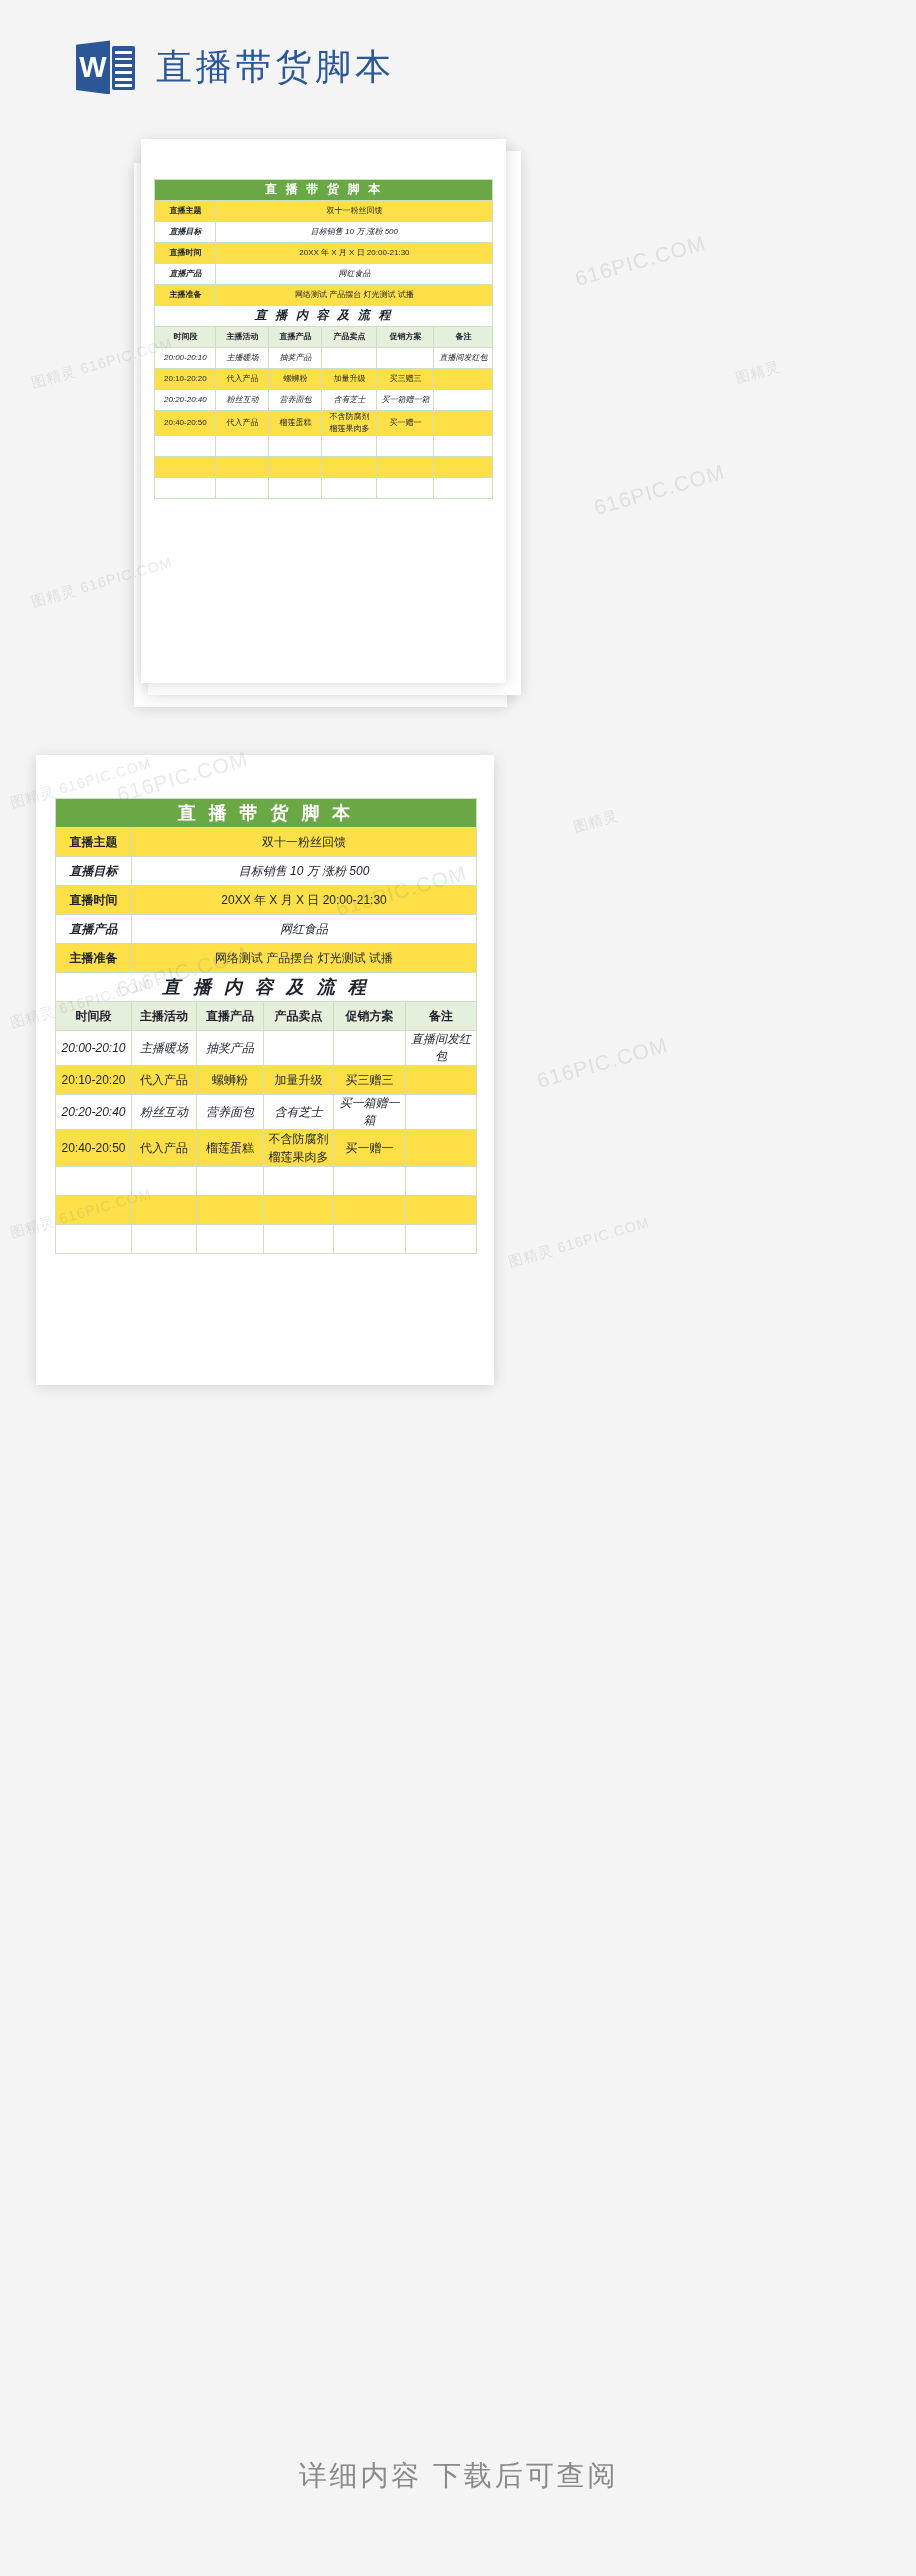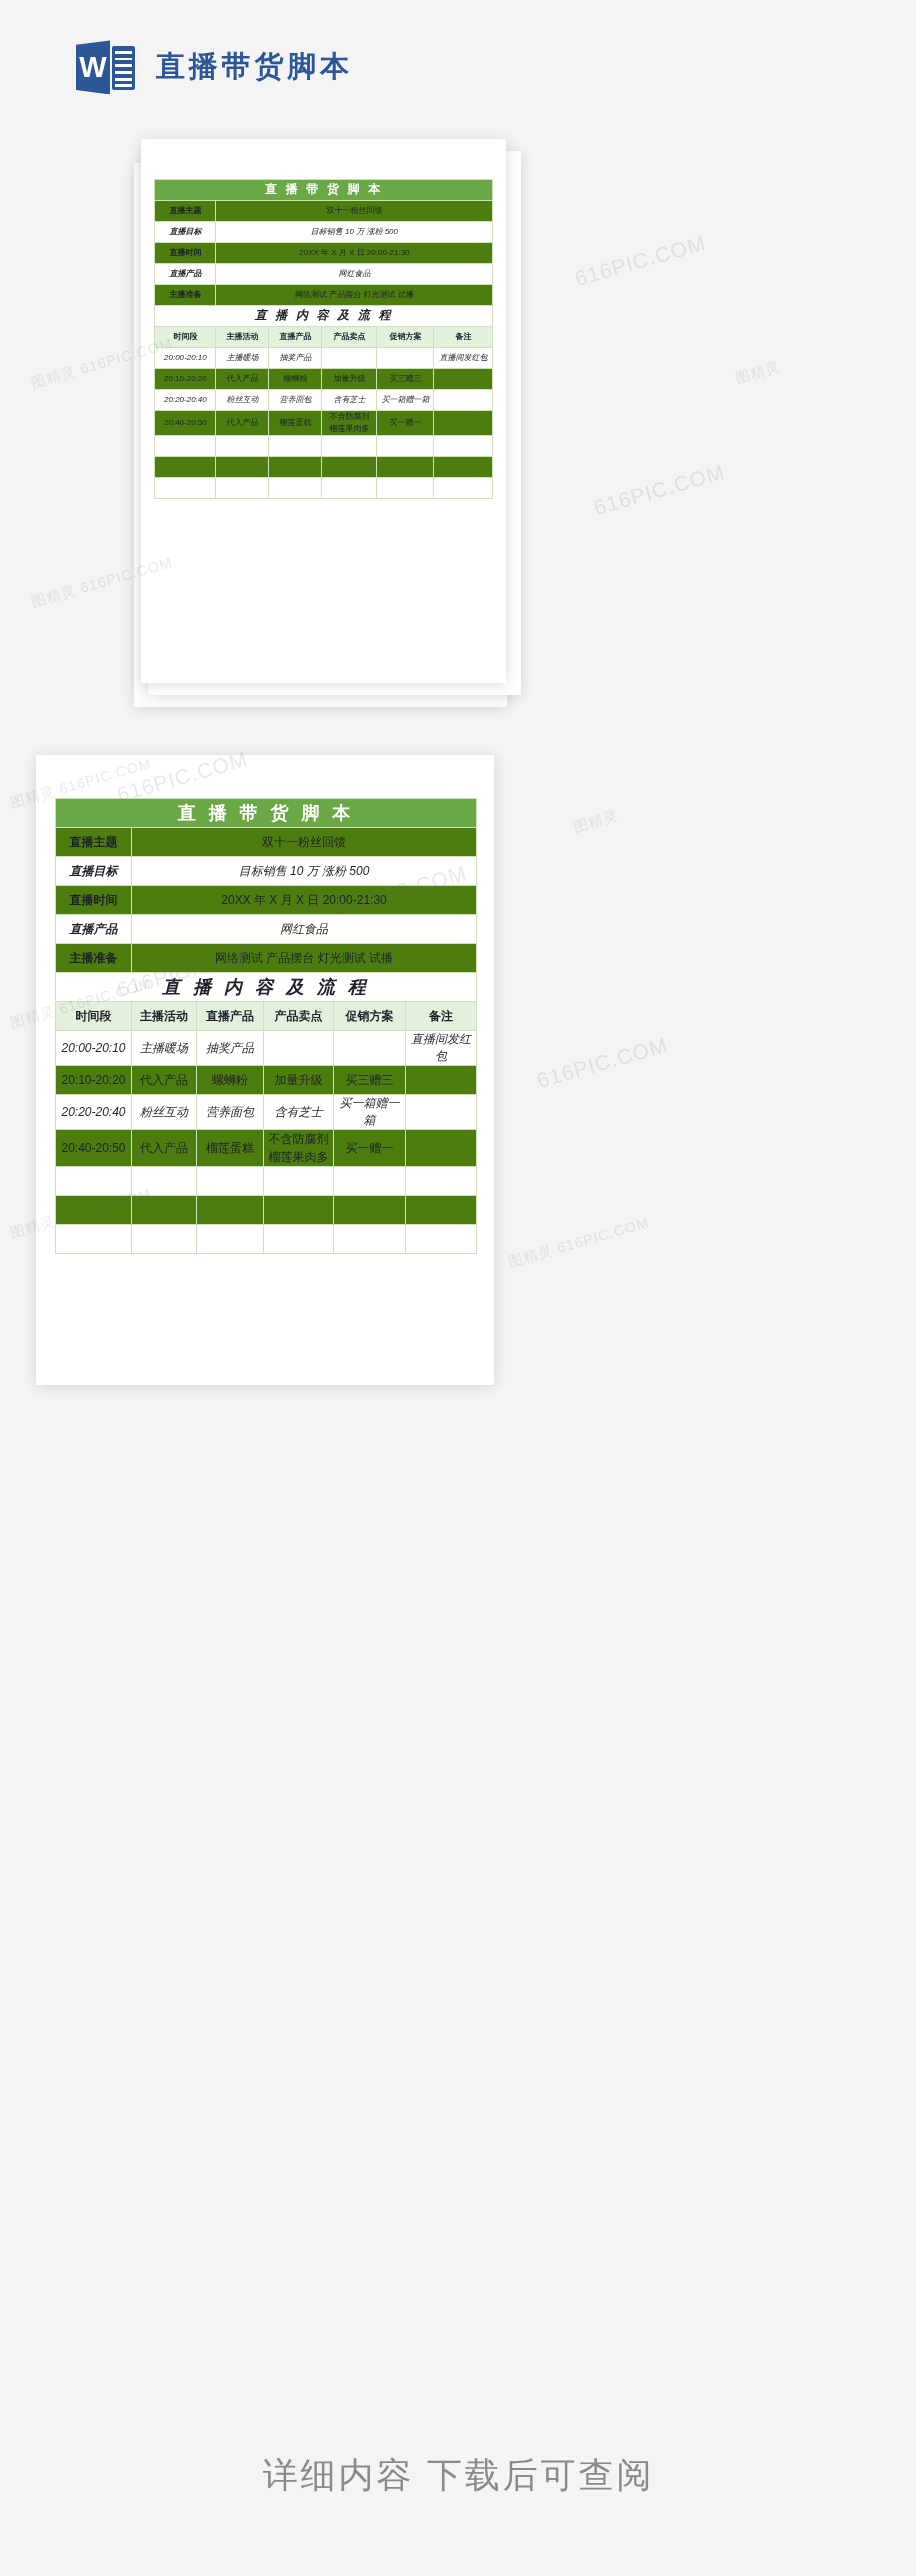--- a/index.html
+++ b/index.html
@@ -58,22 +58,22 @@
   .word-icon .wi-right i {
     display: block;
     height: 2.9px;
     background: #ffffff;
     margin-bottom: 3.8px;
   }
   .word-icon .wi-right i:last-child { margin-bottom: 0; }
 
   .brand-title {
     color: #2b5797;
-    font-size: 29px;
-    font-weight: bold;
+    font-size: 36px;
+    font-weight: normal;
     letter-spacing: 3.8px;
     white-space: nowrap;
   }
 
   
   .page-stack {
     position: absolute;
   }
   .paper {
     position: absolute;
@@ -107,21 +107,21 @@
     padding: 0 1.9px;
     overflow: hidden;
   }
   .tr-green td {
     background: #6aa846;
     border-color: #6aa846;
     color: #ffffff;
     font-weight: bold;
     letter-spacing: 0.22em;
   }
-  .tr-light td { background: #4d7c0f; }
+  .tr-light td { background: #fde047; }
   .tr-white td { background: #ffffff; font-style: italic; }
   .lbl { font-weight: bold; }
   .sectiontitle td {
     background: #ffffff;
     font-weight: bold;
     letter-spacing: 0.22em;
     border-left-color:#cfe0c0; border-right-color:#cfe0c0;font-style:italic;
   }
   .hdrow td { font-weight: bold; background: #e4efdc; }
   .twoline { line-height: 1.5; margin-top: 21px; }
@@ -164,21 +164,21 @@
   .footer {
     position: absolute;
     left: 0; bottom: 0;
     width: 917px; height: 201px;
     display: flex;
     align-items: center;
     justify-content: center;
   }
   .footer-text {
     color: #8a8a8a;
-    font-size: 35px;
+    font-size: 28px;
     letter-spacing: 2.9px;
   }
 </style>
 </head>
 <body>
 
 <div class="brand-header">
   <div class="word-icon">
     <div class="wi-left"></div>
     <div class="wi-w">W</div>

